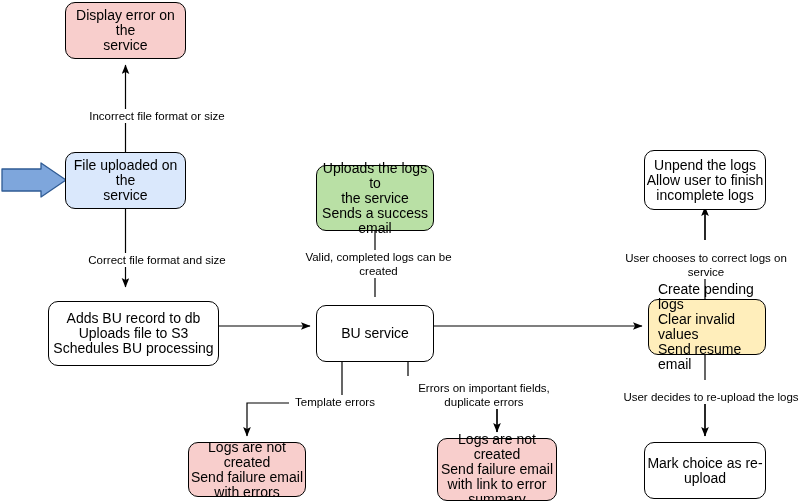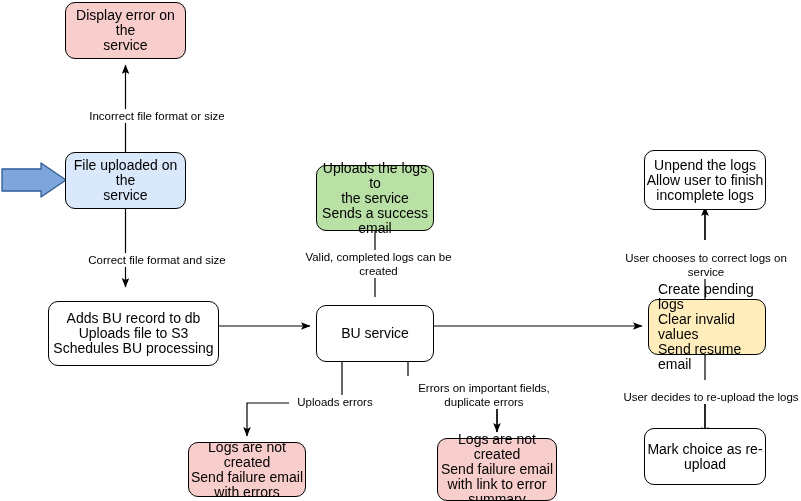--- a/index.html
+++ b/index.html
@@ -116,40 +116,40 @@
   <div class="node fill-white" style="left:316px; top:297px; width:118px; height:57px;">BU service</div>
 
   <div class="node fill-white" style="left:644px; top:142px; width:122px; height:60px;">Unpend the logs
 Allow user to finish
 incomplete logs</div>
 
   <div class="node fill-yellow align-left" style="left:648px; top:299px; width:118px; height:56px;">Create pending logs
 Clear invalid values
 Send resume email</div>
 
-  <div class="node fill-white" style="left:644px; top:420px; width:122px; height:57px;">Mark choice as re-
+  <div class="node fill-white" style="left:644px; top:434px; width:122px; height:57px;">Mark choice as re-
 upload</div>
 
   <div class="node fill-pink" style="left:188px; top:442px; width:118px; height:55px;">Logs are not created
 Send failure email
 with errors</div>
 
   <div class="node fill-pink" style="left:437px; top:438px; width:120px; height:63px;">Logs are not created
 Send failure email
 with link to error
 summary</div>
 
   <div class="edge-label" style="left:57px; top:253px; width:194px;">Correct file format and size</div>
 
   <div class="edge-label" style="left:57px; top:109px; width:194px;">Incorrect file format or size</div>
 
   <div class="edge-label" style="left:283px; top:250px; width:185px;">Valid, completed logs can be created</div>
 
 
-  <div class="edge-label" style="left:289px; top:395px; width:86px;">Uploads errors</div>
+  <div class="edge-label" style="left:289px; top:395px; width:86px;">Template errors</div>
 
   <div class="edge-label" style="left:392px; top:381px; width:138px;margin-left:20px;">Errors on important fields,
 duplicate errors</div>
 
   <div class="edge-label" style="left:605px; top:251px; width:196px;">User chooses to correct logs on service</div>
 
   <div class="edge-label" style="left:619px; top:390px; width:178px;">User decides to re-upload the logs</div>
 
 </div>
 

